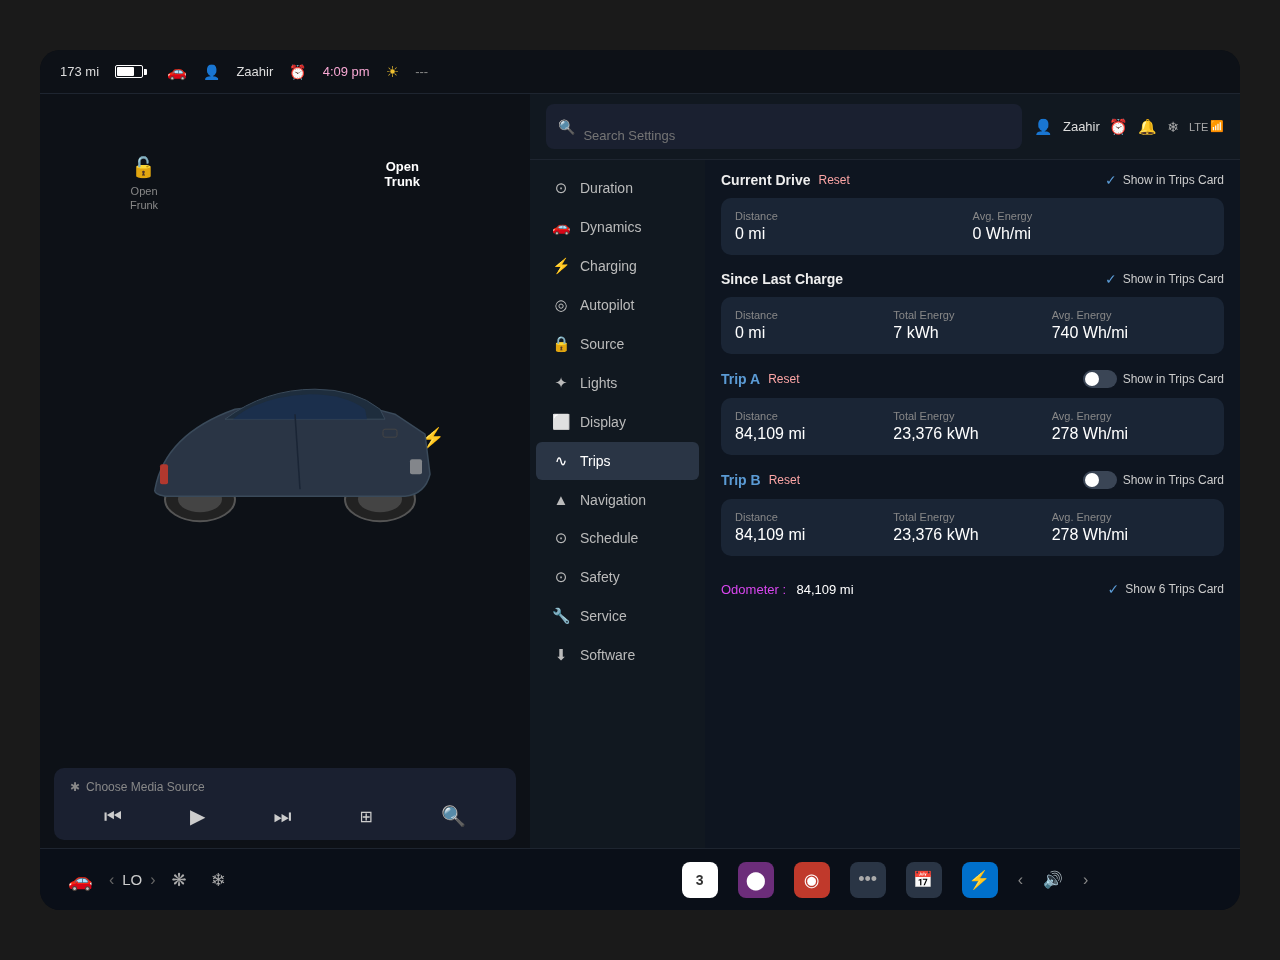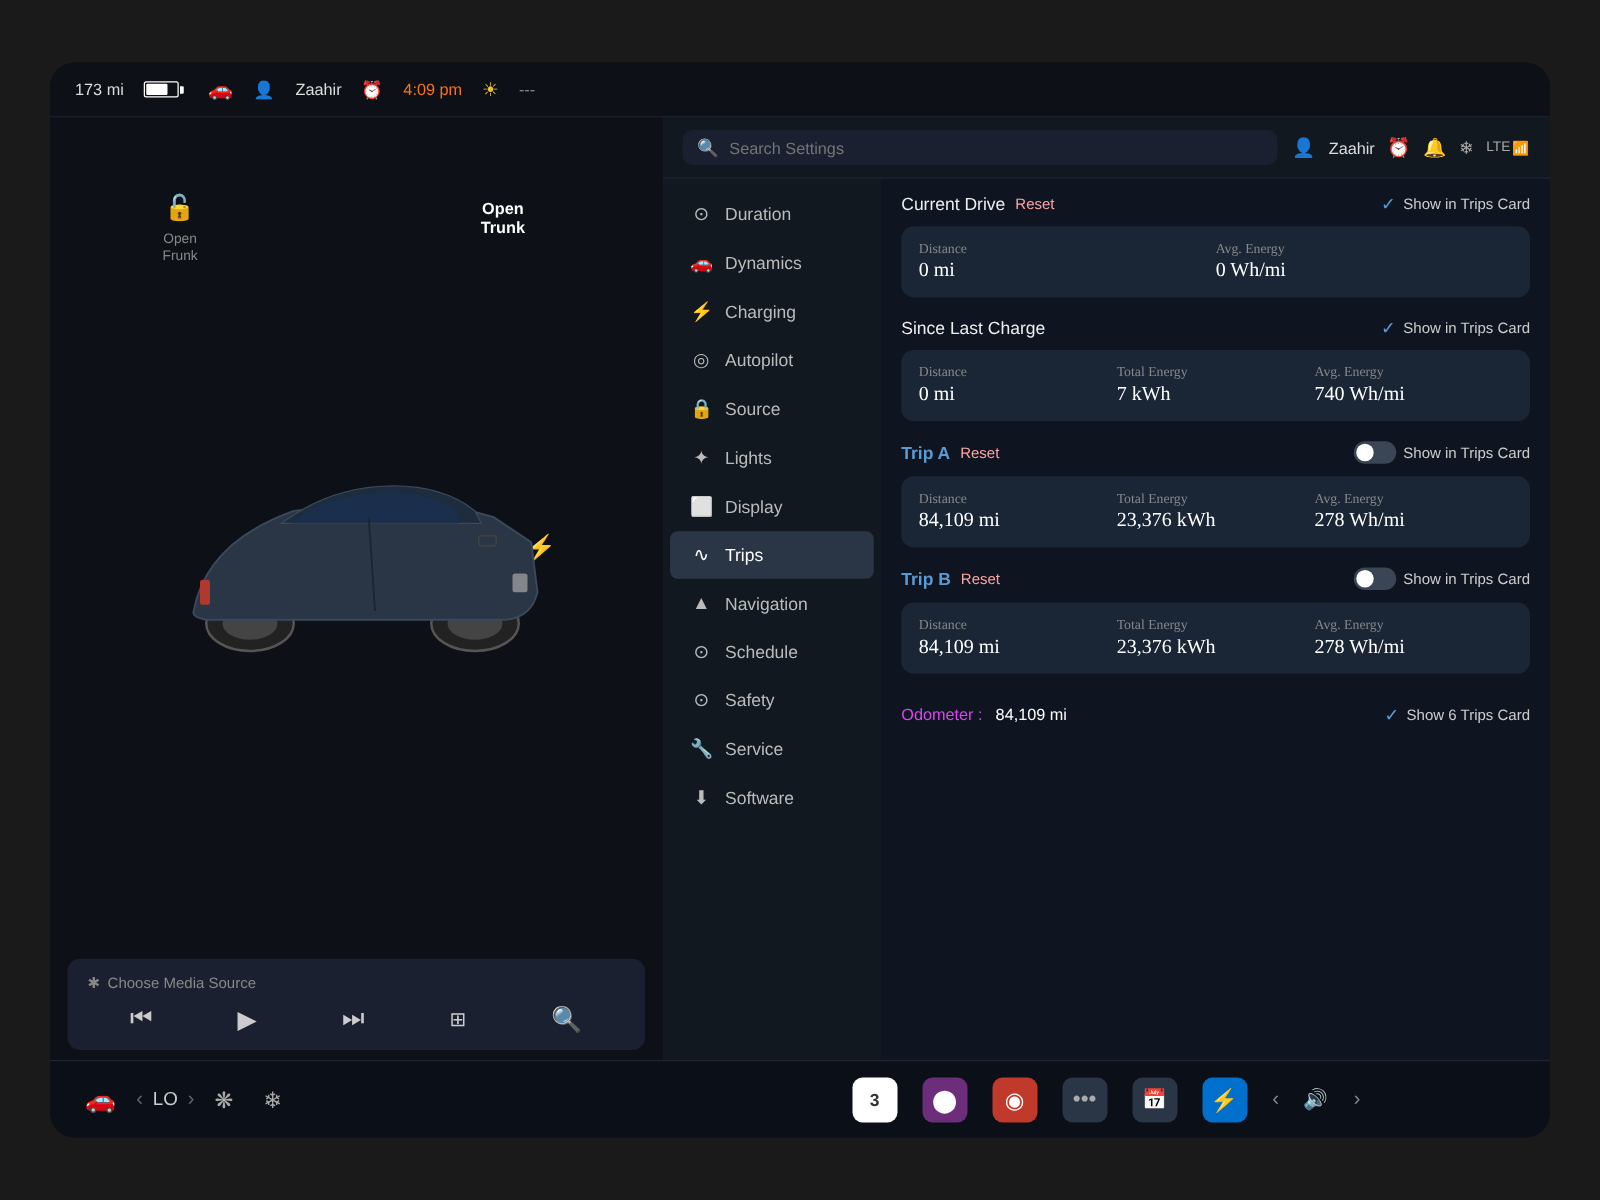--- a/index.html
+++ b/index.html
@@ -189,20 +189,21 @@
       gap: 8px;
     }
     .search-icon { color: #555; font-size: 14px; }
     .search-input {
       background: none;
       border: none;
       color: #666;
       font-size: 13px;
       outline: none;
       width: 100%;
+      margin-top: 18px;
     }
     .header-icons {
       display: flex;
       align-items: center;
       gap: 10px;
       color: #aaa;
       font-size: 13px;
     }
     .user-name { color: #ddd; font-size: 13px; }
     .lte-indicator {
@@ -259,21 +260,21 @@
       margin-bottom: 10px;
     }
     .section-title-area {
       display: flex;
       align-items: center;
       gap: 8px;
     }
     .section-title {
       color: #eee;
       font-size: 14px;
-      font-weight: 400;
+      font-weight: 700;
     }
     .reset-btn {
       color: #fca5a5;
       font-size: 12px;
       cursor: pointer;
       background: none;
       border: none;
     }
     .show-trips-label {
       color: #ccc;
@@ -291,21 +292,20 @@
       background: #1a2535;
       border-radius: 10px;
       padding: 12px 14px;
     }
     .stats-row {
       display: flex;
       gap: 0;
     }
     .stat-item {
       flex: 1;
-      font-family: Liberation Serif, serif;
     }
     .stat-label {
       color: #888;
       font-size: 11px;
       margin-bottom: 3px;
     }
     .stat-value {
       color: #fff;
       font-size: 16px;
       font-weight: 500;
@@ -435,21 +435,21 @@
       <span style="font-size:13px;color:#ddd;">173 mi</span>
       <div class="battery-icon">
         <div class="battery-body">
             <div class="battery-fill"></div>
           </div>
       </div>
       <span style="font-size:16px;margin-left:8px;">🚗</span>
       <span style="color:#888;font-size:14px;">👤</span>
       <span style="color:#ddd;">Zaahir</span>
       <span style="color:#f0a020;font-size:14px;">⏰</span>
-      <span style="color:#f97316;">4:09 pm</span>
+      <span style="color:#f9a8d4;">4:09 pm</span>
       <span style="color:#f0c030;font-size:15px;">☀</span>
       <span style="color:#888;">---</span>
     </div>
     <div class="status-right">
       
     </div>
   </div>
 
   <div class="main-content">
 

